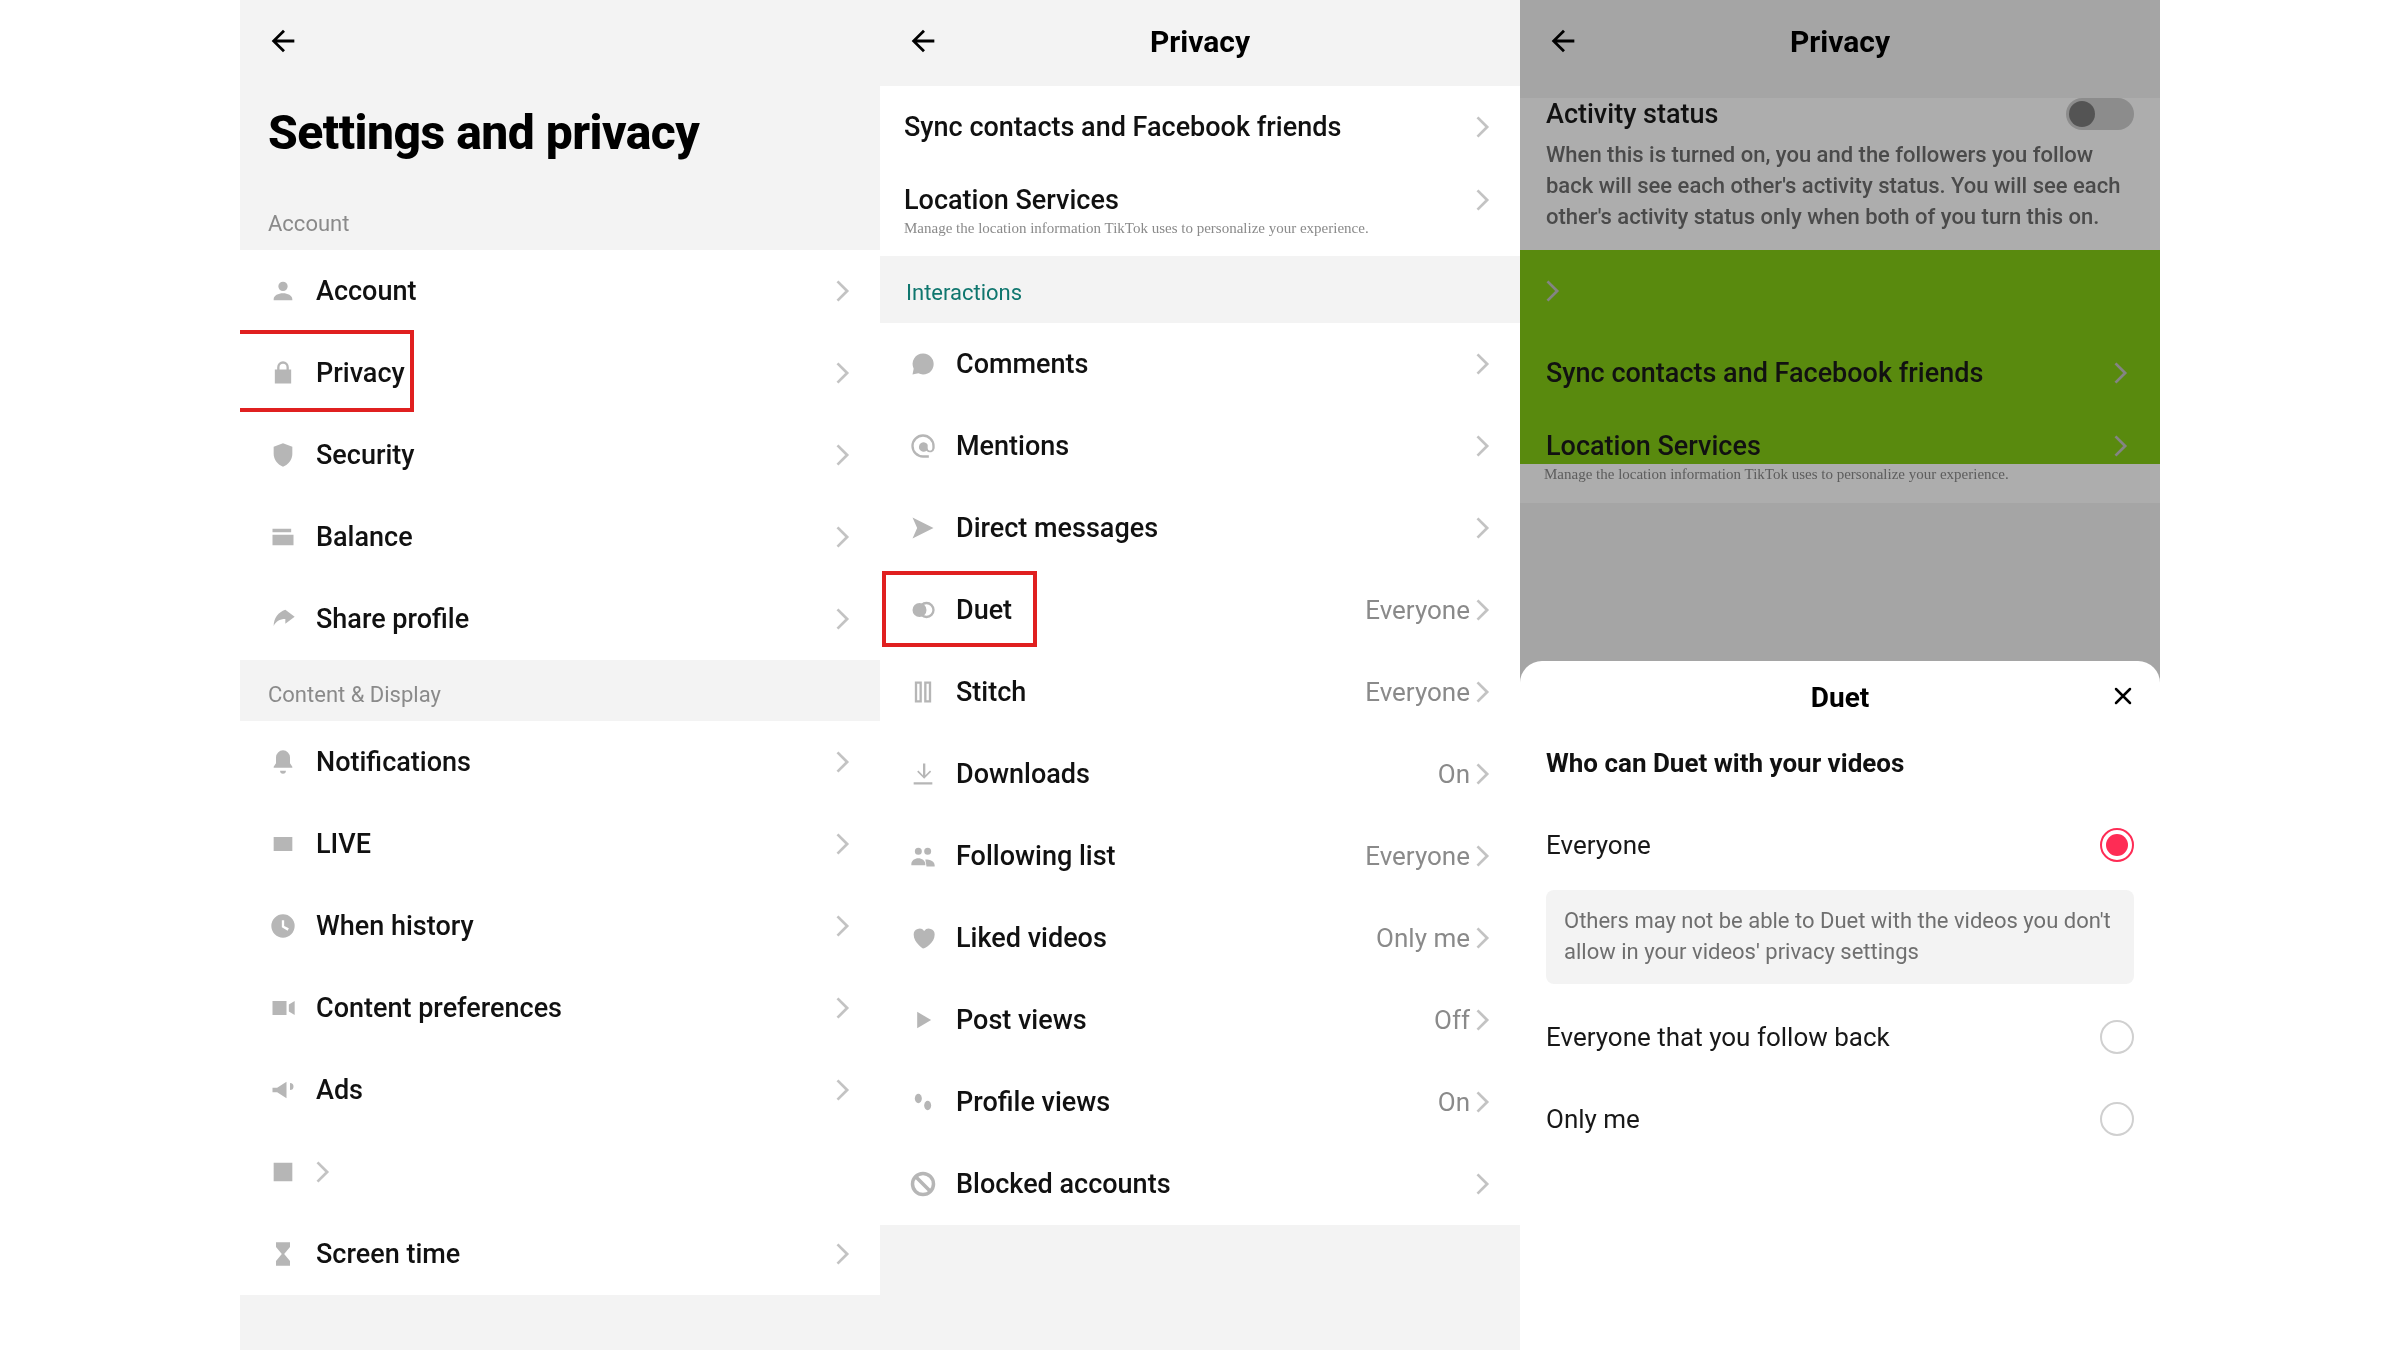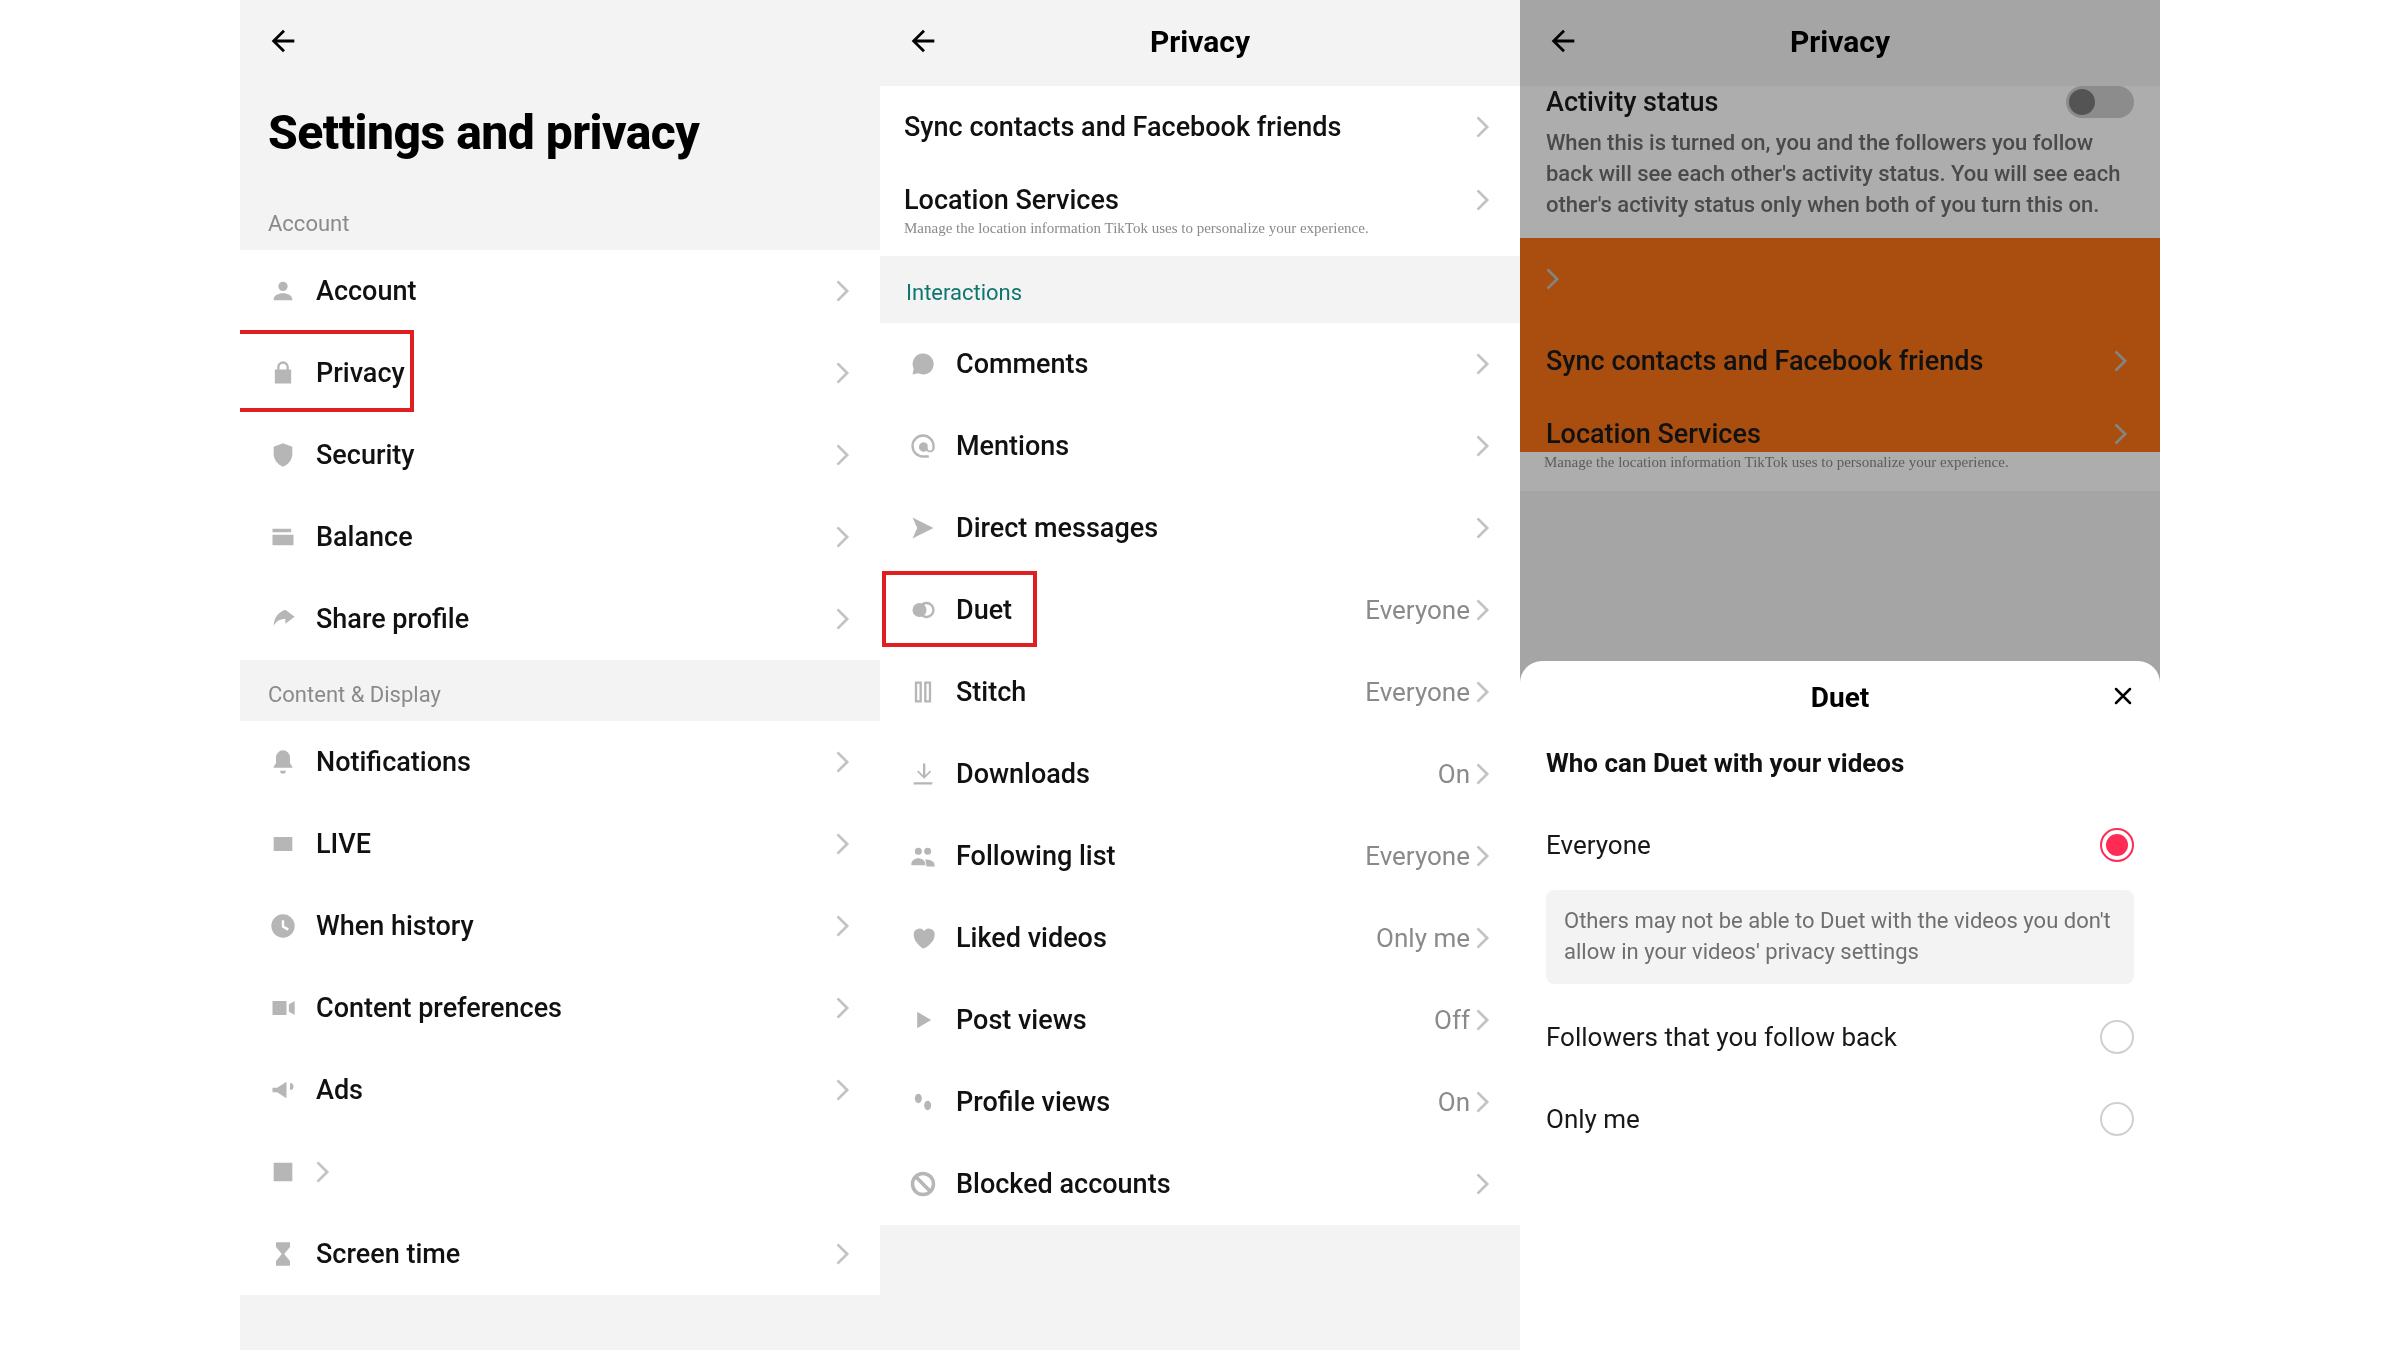--- a/index.html
+++ b/index.html
@@ -582,21 +582,21 @@
   <div class="phone">
     <div class="phone3-content" style="filter: none;">
       <div class="header">
         <div class="back-arrow">
           <svg viewBox="0 0 24 24">
               <path d="M20 11H7.8l5.6-5.6L12 4l-8 8 8 8 1.4-1.4L7.8 13H20z" fill="#000"></path>
             </svg>
         </div>
         <div class="title-center">Privacy</div>
       </div>
-      <div class="phone3-list" style="background:#f97316;">
+      <div class="phone3-list" style="background:#84cc16;margin-top:12px;">
         <div class="row row-with-toggle" style="background:#fff;">
           <div class="top-line">
             <div class="label" style="flex:1;font-weight:500;">Activity status</div>
             <div class="toggle"></div>
           </div>
           <div class="activity-desc">When this is turned on, you and the followers you follow back will see each other's activity status. You will see each other's activity status only when both of you turn this on.</div>
         </div>
         <div class="row">
           <div class="chev">
               <svg viewBox="0 0 10 16">
@@ -635,21 +635,21 @@
         </div>
       </div>
       <div class="sheet-subtitle">Who can Duet with your videos</div>
 
       <div class="radio-row">
         <div class="radio-label">Everyone</div>
         <div class="radio selected"></div>
       </div>
       <div class="info-box">Others may not be able to Duet with the videos you don't allow in your videos' privacy settings</div>
       <div class="radio-row">
-        <div class="radio-label">Followers that you follow back</div>
+        <div class="radio-label">Everyone that you follow back</div>
         <div class="radio"></div>
       </div>
       <div class="radio-row">
         <div class="radio-label">Only me</div>
         <div class="radio"></div>
       </div>
     </div>
   </div>
 
 </div>

